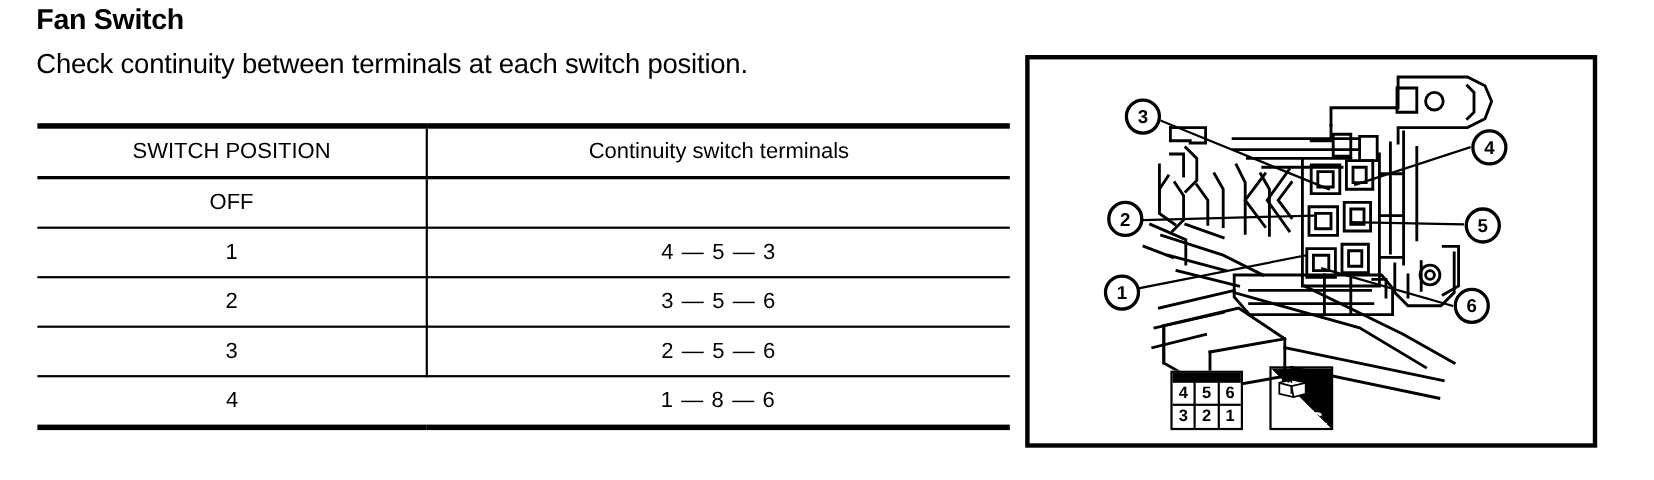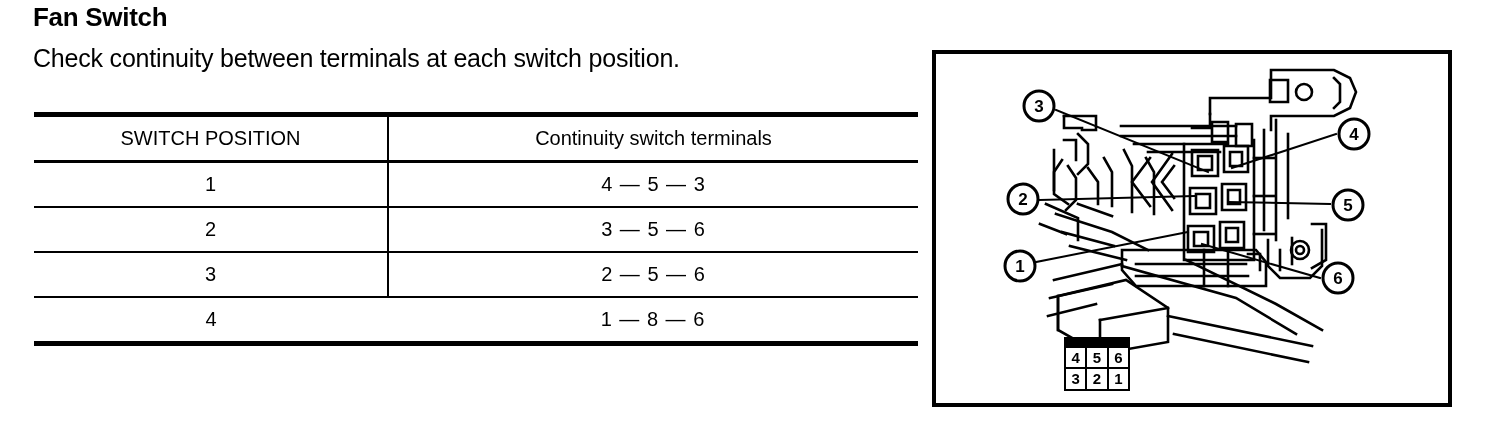--- a/index.html
+++ b/index.html
@@ -218,20 +218,24 @@
       <col class="c-left">
       <col class="c-right">
     </colgroup>
     <thead>
       <tr>
         <th class="col-switch">SWITCH POSITION</th>
         <th class="col-continuity">Continuity switch terminals</th>
       </tr>
     </thead>
     <tbody>
+      <tr>
+        <td class="col-switch">OFF</td>
+        <td class="terminals"></td>
+      </tr>
       <tr>
         <td class="col-switch">1</td>
         <td class="terminals">4 — 5 — 3</td>
       </tr>
       <tr>
         <td class="col-switch">2</td>
         <td class="terminals">3 — 5 — 6</td>
       </tr>
       <tr>
         <td class="col-switch">3</td>
@@ -383,16 +387,33 @@
         <div class="grid-cell">5</div>
         <div class="grid-cell">6</div>
       </div>
       <div class="grid-row row-bottom">
         <div class="grid-cell">3</div>
         <div class="grid-cell">2</div>
         <div class="grid-cell">1</div>
       </div>
     </div>
 
+    <div id="ts-icon">
+      <svg class="ts-glyph" width="30" height="24" viewBox="0 0 30 24">
+        <g fill="#fff" stroke="#000" stroke-width="1.6" stroke-linejoin="miter">
+          <path d="M3 10 L14 7 L27 10 L27 20 L16 23 L3 20 Z"></path>
+          <path d="M14 7 L14 20"></path>
+          <path d="M3 10 L14 13 L27 10"></path>
+          <path d="M14 13 L16 23"></path>
+        </g>
+        <g fill="none" stroke="#000" stroke-width="1.6" stroke-linecap="round">
+          <path d="M6 8 L13 1"></path>
+          <path d="M11 9 L20 3"></path>
+          <path d="M4 4 L7 2"></path>
+          <path d="M8 2 L10 0"></path>
+        </g>
+      </svg>
+      <span class="ts-label">T.S.</span>
+    </div>
 
   </div>
 
 </div>
 
 </body></html>

